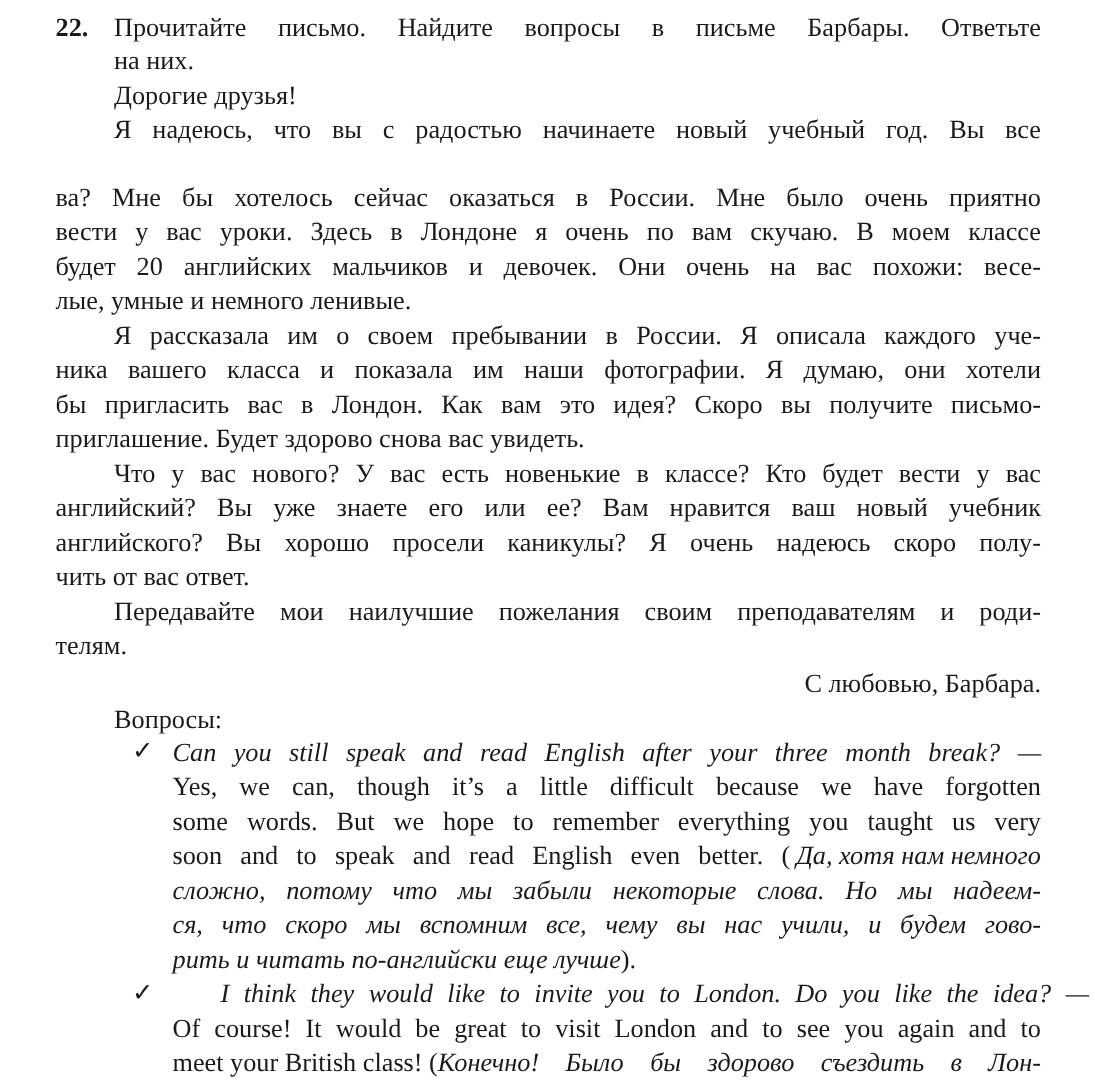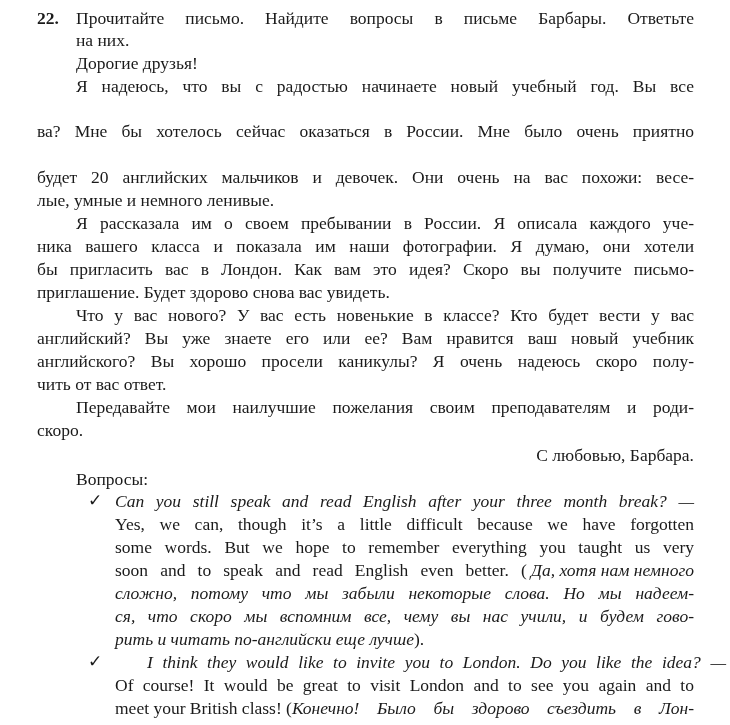--- a/index.html
+++ b/index.html
@@ -19,35 +19,36 @@
 <div class="page">
 
   <span class="num">22.</span>
   <div class="line bold just" style="left:76px; top:8px; width:618px;">Прочитайте письмо. Найдите вопросы в письме Барбары. Ответьте</div>
   <div class="line bold" style="left:76px; top:30px;">на них.</div>
 
   <div class="line" style="left:76px; top:53px;">Дорогие друзья!</div>
 
   <div class="line just" style="left:76px; top:76px; width:618px;">Я надеюсь, что вы с радостью начинаете новый учебный год. Вы все</div>
   <div class="line just" style="left:37px; top:121px; width:657px;">ва? Мне бы хотелось сейчас оказаться в России. Мне было очень приятно</div>
+  <div class="line just" style="left:37px; top:144px; width:657px;">вести у вас уроки. Здесь в Лондоне я очень по вам скучаю. В моем классе</div>
   <div class="line just" style="left:37px; top:167px; width:657px;">будет 20 английских мальчиков и девочек. Они очень на вас похожи: весе-</div>
   <div class="line" style="left:37px; top:190px;">лые, умные и немного ленивые.</div>
 
   <div class="line just" style="left:76px; top:213px; width:618px;">Я рассказала им о своем пребывании в России. Я описала каждого уче-</div>
   <div class="line just" style="left:37px; top:236px; width:657px;">ника вашего класса и показала им наши фотографии. Я думаю, они хотели</div>
   <div class="line just" style="left:37px; top:259px; width:657px;">бы пригласить  вас в Лондон. Как вам это идея? Скоро вы получите письмо-</div>
   <div class="line" style="left:37px; top:282px;">приглашение. Будет здорово снова вас увидеть.</div>
 
   <div class="line just" style="left:76px; top:305px; width:618px;">Что у вас нового? У вас есть новенькие в классе? Кто будет вести у вас</div>
   <div class="line just" style="left:37px; top:328px; width:657px;">английский? Вы уже знаете его или ее? Вам нравится ваш новый учебник</div>
   <div class="line just" style="left:37px; top:351px; width:657px;">английского? Вы хорошо просели каникулы? Я очень надеюсь скоро полу-</div>
   <div class="line" style="left:37px; top:374px;">чить от вас ответ.</div>
 
   <div class="line just" style="left:76px; top:397px; width:618px;">Передавайте мои наилучшие пожелания своим преподавателям и роди-</div>
-  <div class="line" style="left:37px; top:420px;">скоро.</div>
+  <div class="line" style="left:37px; top:420px;">телям.</div>
 
   <div class="line" style="right:36px; top:445px;">С любовью, Барбара.</div>
 
   <div class="line bold" style="left:76px; top:469px;">Вопросы:</div>
 
   <span class="line check" style="top:491px;">✓</span>
   <div class="line ital just" style="left:115px; top:491px; width:579px;">Can you still speak and read English after your three month break? —</div>
   <div class="line just" style="left:115px; top:514px; width:579px;">Yes, we can, though it’s a little difficult because we have forgotten</div>
   <div class="line just" style="left:115px; top:537px; width:579px;">some words. But we hope to remember everything you taught us very</div>
   <div class="line" style="left:115px; top:560px; width:579px; display:flex; justify-content:space-between;">

